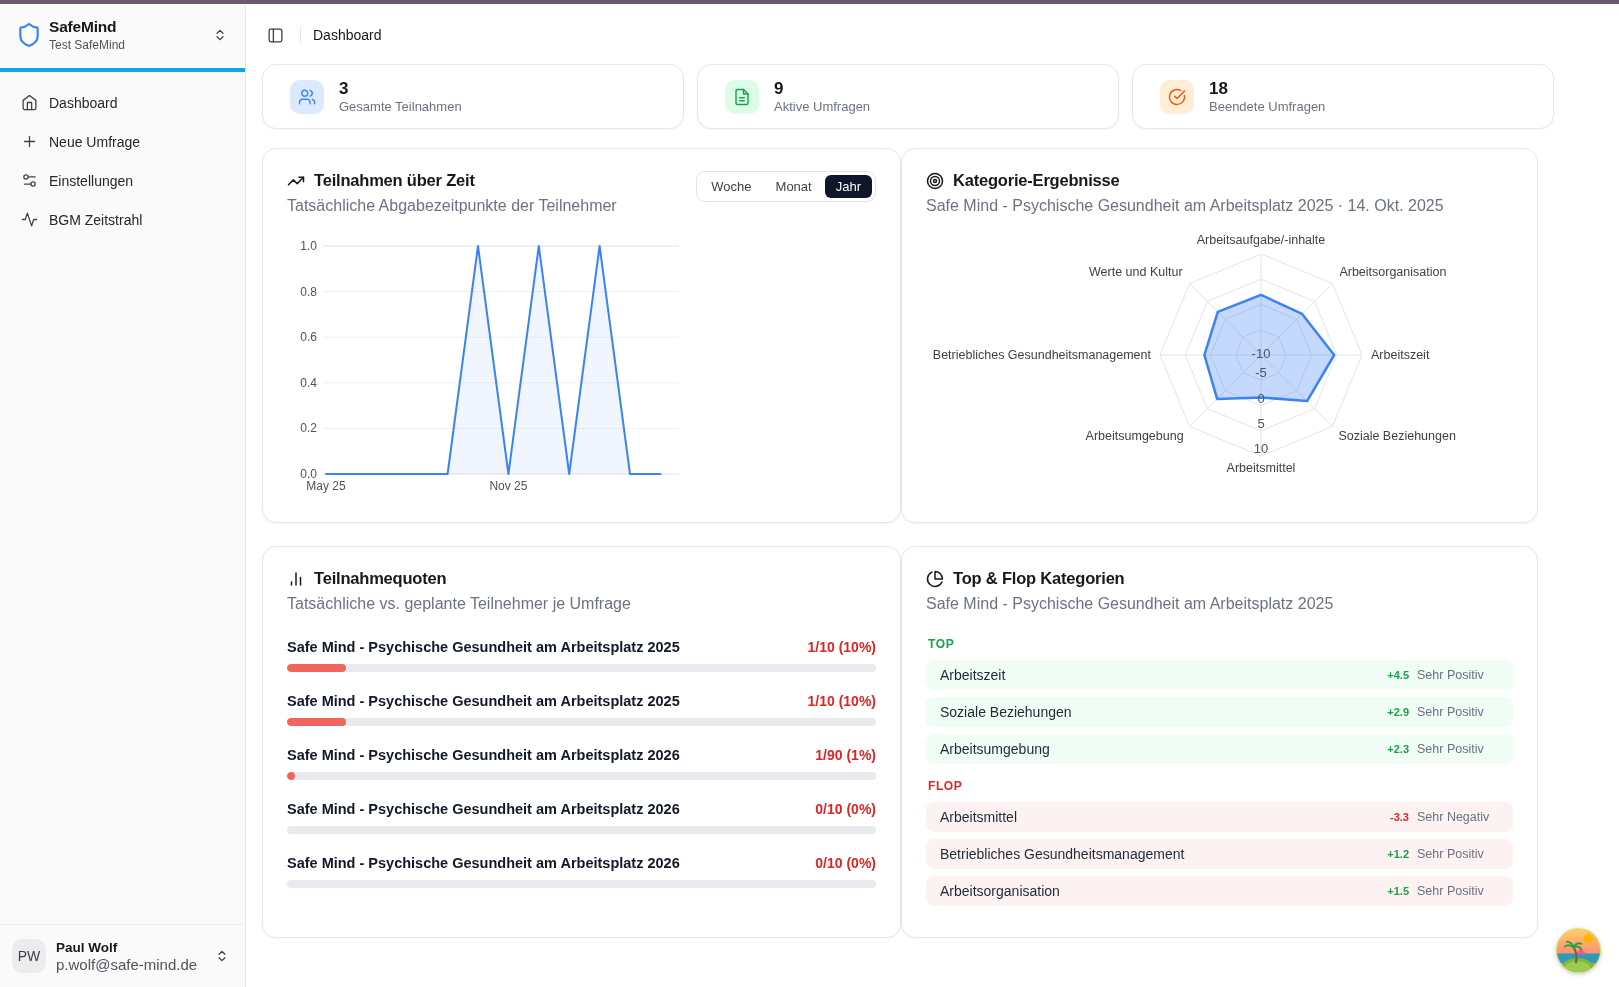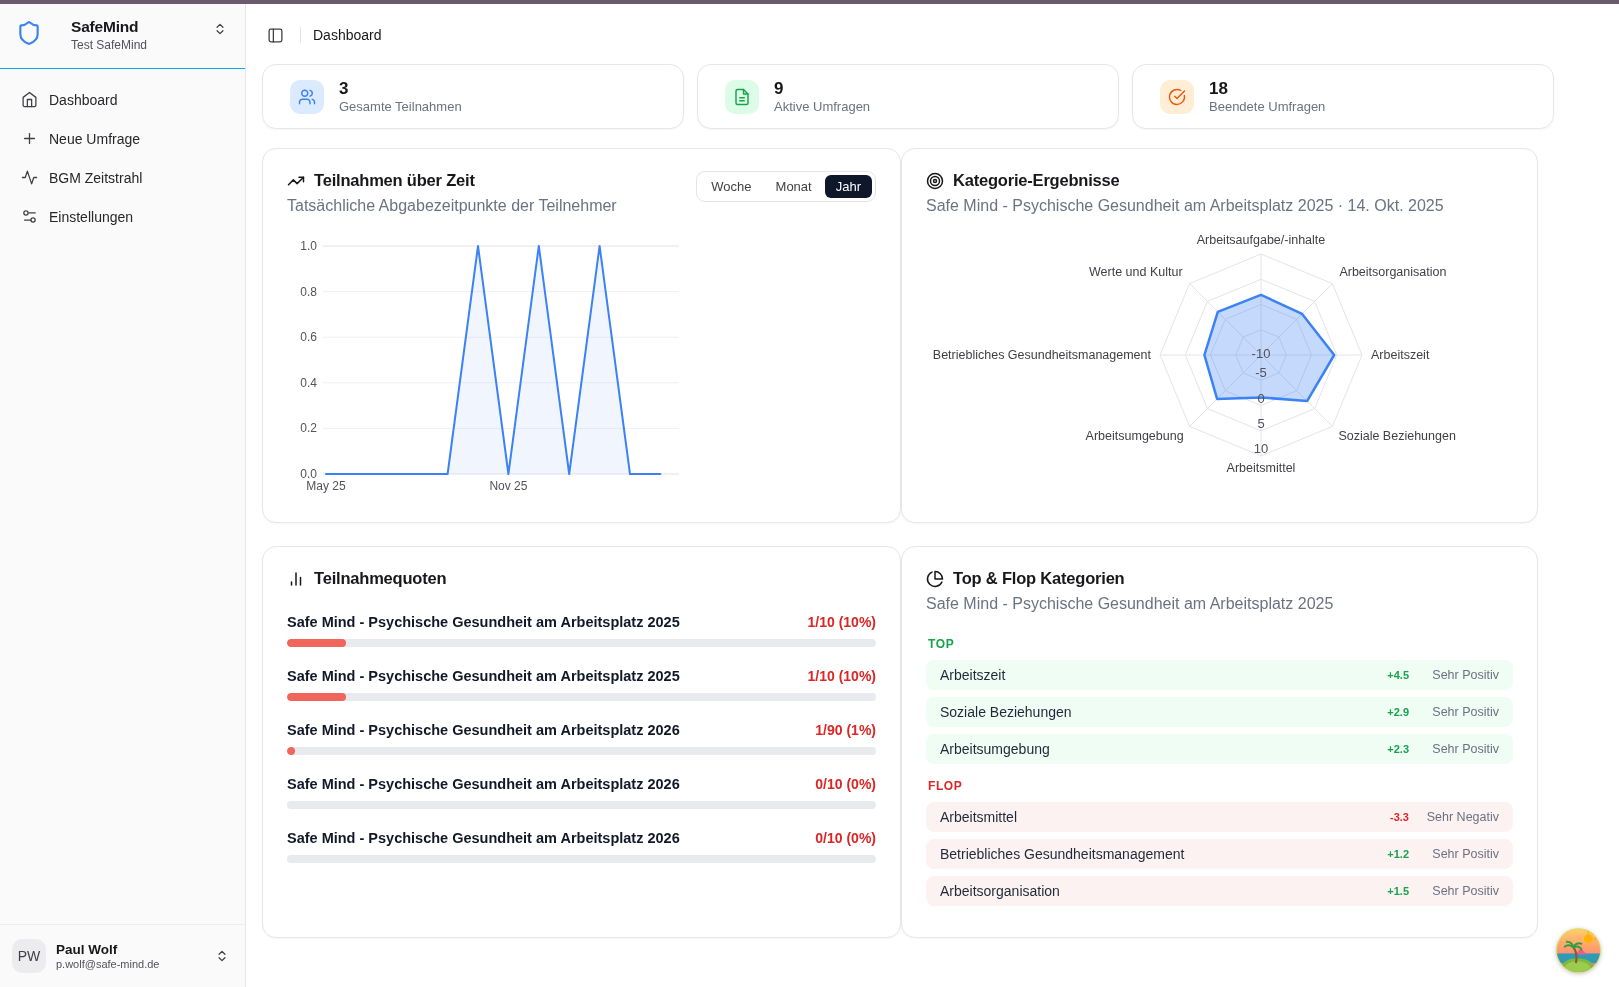--- a/index.html
+++ b/index.html
@@ -2,34 +2,34 @@
 <html><head>
 <meta charset="utf-8">
 <style>
   *{margin:0;padding:0;box-sizing:border-box}
   html,body{width:1619px;height:987px}
   body{font-family:"Liberation Sans",sans-serif;background:#fff;color:#18181b;overflow:hidden;position:relative;font-size:14px}
   .top-accent{position:absolute;top:0;left:0;width:100%;height:4px;background:#6b5a6e;z-index:20}
 
   
   .sidebar{position:absolute;top:4px;left:0;width:246px;height:983px;background:#fafafa;border-right:1px solid #e7e7ea;display:flex;flex-direction:column}
-  .sb-header{display:flex;align-items:flex-start;gap:27px;padding:14px 14px 16px 14px;border-bottom:1px solid #0ea5e9}
+  .sb-header{display:flex;align-items:center;gap:5px;padding:14px 14px 16px 14px;border-bottom:4px solid #0ea5e9}
   .sb-logo{width:30px;height:30px;display:flex;align-items:center;justify-content:center;flex:0 0 auto}
   .sb-titles{flex:1;min-width:0}
   .sb-app{font-size:15.5px;font-weight:700;letter-spacing:-0.2px}
   .sb-org{font-size:12px;color:#52525b;margin-top:2px}
   .chev-btn{width:22px;height:22px;display:flex;align-items:center;justify-content:center;border-radius:6px;cursor:pointer;color:#3f3f46}
   .sb-nav{padding:14px 12px;display:flex;flex-direction:column;gap:6px}
   .nav-item{display:flex;align-items:center;gap:11px;padding:8px 9px;border-radius:8px;font-size:14px;color:#27272a;cursor:pointer}
   .nav-item .ic{width:17px;height:17px;color:#3f3f46;flex:0 0 auto;display:flex}
   .sb-footer{margin-top:auto;border-top:1px solid #eeeef1;padding:14px 12px;display:flex;align-items:center;gap:10px}
   .avatar{width:34px;height:34px;border-radius:10px;background:#ececef;display:flex;align-items:center;justify-content:center;font-size:14px;color:#3f3f46}
   .sb-user{flex:1;min-width:0}
   .sb-user-name{font-size:13.5px;font-weight:700}
-  .sb-user-mail{font-size:11px;color:#52525b;margin-top:1px}
+  .sb-user-mail{font-size:15px;color:#52525b;margin-top:1px}
 
   
   .main{position:absolute;left:246px;top:4px;width:1373px;height:983px;padding:16px 65px 0 16px}
   .page-header{display:flex;align-items:center;gap:12px;height:30px;margin-bottom:14px}
   .ph-icon{width:26px;height:26px;display:flex;align-items:center;justify-content:center;border-radius:6px;color:#3f3f46;cursor:pointer}
   .ph-sep{width:1px;height:16px;background:#e4e4e7}
   .ph-title{font-size:14px;color:#18181b}
 
   .stats-row{display:flex;gap:13px;margin-bottom:19px}
   .stat-card{flex:1;height:65px;background:#fff;border:1px solid #e7e7ea;border-radius:14px;box-shadow:0 1px 2px rgba(0,0,0,.04);display:flex;align-items:center;gap:15px;padding:0 27px}
@@ -72,21 +72,21 @@
   .tf-label{font-size:12px;font-weight:700;letter-spacing:.6px;margin:0 0 9px 2px}
   .tf-label.top{color:#16a34a}
   .tf-label.flop{color:#dc2626}
   .tf-row{display:flex;align-items:center;height:30px;border-radius:8px;padding:0 14px;margin-bottom:7px}
   .tf-row.top{background:#f0fdf4}
   .tf-row.flop{background:#fdf2f2}
   .tf-name{flex:1;font-size:14px;color:#1f2937}
   .tf-val{font-size:11px;font-weight:700}
   .tf-val.pos{color:#16a34a}
   .tf-val.neg{color:#dc2626}
-  .tf-rating{font-size:12.5px;color:#6b7280;margin-left:8px;width:82px;text-align:right}
+  .tf-rating{font-size:12.5px;color:#6b7280;margin-left:8px;width:82px;text-align:left}
 
   .palm-badge{position:absolute;right:17px;bottom:13px;width:47px;height:47px;cursor:pointer;z-index:30;filter:drop-shadow(0 1px 2px rgba(0,0,0,.25))}
 </style>
 </head>
 <body>
 
 <div class="top-accent"></div>
 
 <aside class="sidebar">
   <div class="sb-header">
@@ -118,39 +118,39 @@
       <span>Dashboard</span>
     </div>
     <div class="nav-item">
       <span class="ic">
           <svg width="17" height="17" viewBox="0 0 24 24" fill="none" stroke="currentColor" stroke-width="1.8" stroke-linecap="round" stroke-linejoin="round">
             <line x1="12" y1="5" x2="12" y2="19"></line>
             <line x1="5" y1="12" x2="19" y2="12"></line>
           </svg>
         </span>
       <span>Neue Umfrage</span>
-    </div>
-    <div class="nav-item">
-      <span class="ic">
-          <svg width="17" height="17" viewBox="0 0 24 24" fill="none" stroke="currentColor" stroke-width="1.8" stroke-linecap="round" stroke-linejoin="round">
-            <path d="M22 12h-4l-3 9L9 3l-3 9H2"></path>
-          </svg>
-        </span>
-      <span>BGM Zeitstrahl</span>
     </div>
     <div class="nav-item">
       <span class="ic">
           <svg width="17" height="17" viewBox="0 0 24 24" fill="none" stroke="currentColor" stroke-width="1.8" stroke-linecap="round" stroke-linejoin="round">
             <path d="M20 7h-9"></path>
             <path d="M14 17H5"></path>
             <circle cx="17" cy="17" r="3"></circle>
             <circle cx="7" cy="7" r="3"></circle>
           </svg>
         </span>
       <span>Einstellungen</span>
+    </div>
+    <div class="nav-item">
+      <span class="ic">
+          <svg width="17" height="17" viewBox="0 0 24 24" fill="none" stroke="currentColor" stroke-width="1.8" stroke-linecap="round" stroke-linejoin="round">
+            <path d="M22 12h-4l-3 9L9 3l-3 9H2"></path>
+          </svg>
+        </span>
+      <span>BGM Zeitstrahl</span>
     </div>
   </nav>
 
   <div class="sb-footer">
     <span class="avatar">PW</span>
     <span class="sb-user">
       <span class="sb-user-name" style="display:block">Paul Wolf</span>
       <span class="sb-user-mail" style="display:block">p.wolf@safe-mind.de</span>
     </span>
     <span class="chev-btn">
@@ -313,20 +313,21 @@
       <div class="card-title">
         <span class="ic">
             <svg width="18" height="18" viewBox="0 0 24 24" fill="none" stroke="currentColor" stroke-width="2" stroke-linecap="round" stroke-linejoin="round">
               <line x1="6" y1="20" x2="6" y2="16"></line>
               <line x1="12" y1="20" x2="12" y2="4"></line>
               <line x1="18" y1="20" x2="18" y2="10"></line>
             </svg>
           </span>
         <span>Teilnahmequoten</span>
       </div>
+      <div class="card-sub">Tatsächliche vs. geplante Teilnehmer je Umfrage</div>
 
       <div class="pr-list">
         <div class="pr-row">
           <div class="pr-top">
               <span class="pr-name">Safe Mind - Psychische Gesundheit am Arbeitsplatz 2025</span>
               <span class="pr-val">1/10 (10%)</span>
             </div>
           <div class="pr-track">
               <div class="pr-fill" style="width: 10%; min-width: 8px;"></div>
             </div>

